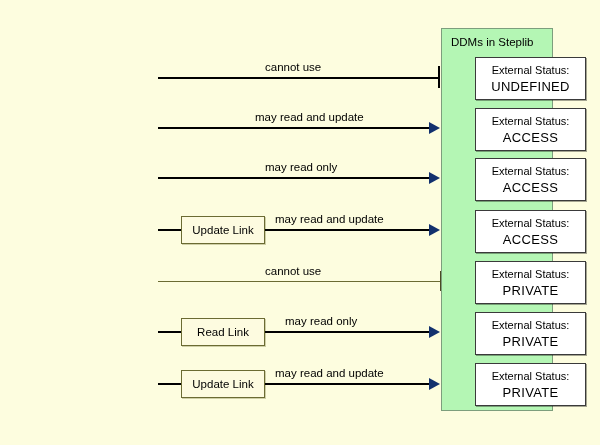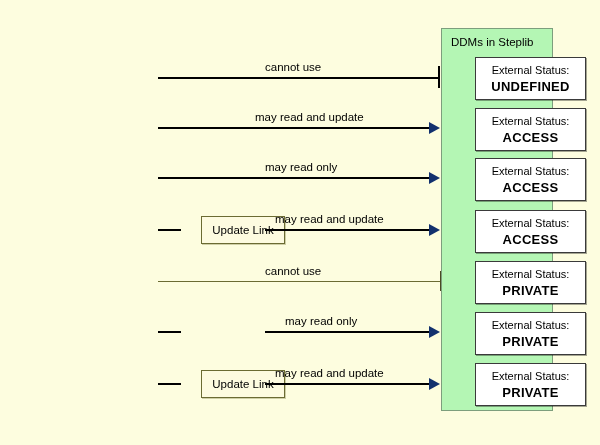--- a/index.html
+++ b/index.html
@@ -71,21 +71,21 @@
   }
   .status-label {
     display: block;
     font-size: 11px;
     color: #000000;
     line-height: 15px;
   }
   .status-value {
     display: block;
     font-size: 13px;
-    font-weight: bold;
+    font-weight: normal;
     color: #000000;
     line-height: 17px;
     letter-spacing: 0.3px;
   }
 
   
   .row-line {
     position: absolute;
     left: 158px;
     height: 0;
@@ -130,21 +130,20 @@
     position: absolute;
     background: #fdfbe0;
     border: 1px solid #6b6b33;
     box-sizing: border-box;
     height: 28px;
     line-height: 26px;
     text-align: center;
     font-size: 11.5px;
     color: #000000;
     box-shadow: 1px 1px 0 rgba(120,120,60,0.35);
-    margin-left: 20px;
   }
 </style>
 </head>
 <body>
 
 <div id="canvas">
 
 
   <div class="panel" id="ddms-panel">
     <span class="panel-title">DDMs in Steplib</span>
@@ -195,20 +194,21 @@
   <div class="link-box" style="left:181px; top:216px; width:84px;">Update Link</div>
   <div class="row-line" style="left:265px; top:229px; width:165px;"></div>
   <div class="arrow-head" style="left:429px; top:224px;"></div>
   <span class="edge-label" style="left:275px; top:213px; width:130px;">may read and update</span>
 
   <div class="row-line thin" style="top:281px; width:283px;"></div>
   <div class="block-bar thin" style="left:440px; top:271px;"></div>
   <span class="edge-label" style="left:265px; top:265px; width:140px;">cannot use</span>
 
   <div class="row-line" style="top:331px; width:23px;"></div>
+  <div class="link-box" style="left:181px; top:318px; width:84px;">Read Link</div>
   <div class="row-line" style="left:265px; top:331px; width:165px;"></div>
   <div class="arrow-head" style="left:429px; top:326px;"></div>
   <span class="edge-label" style="left:285px; top:315px; width:120px;">may read only</span>
 
   <div class="row-line" style="top:383px; width:23px;"></div>
   <div class="link-box" style="left:181px; top:370px; width:84px;">Update Link</div>
   <div class="row-line" style="left:265px; top:383px; width:165px;"></div>
   <div class="arrow-head" style="left:429px; top:378px;"></div>
   <span class="edge-label" style="left:275px; top:367px; width:130px;">may read and update</span>
 

